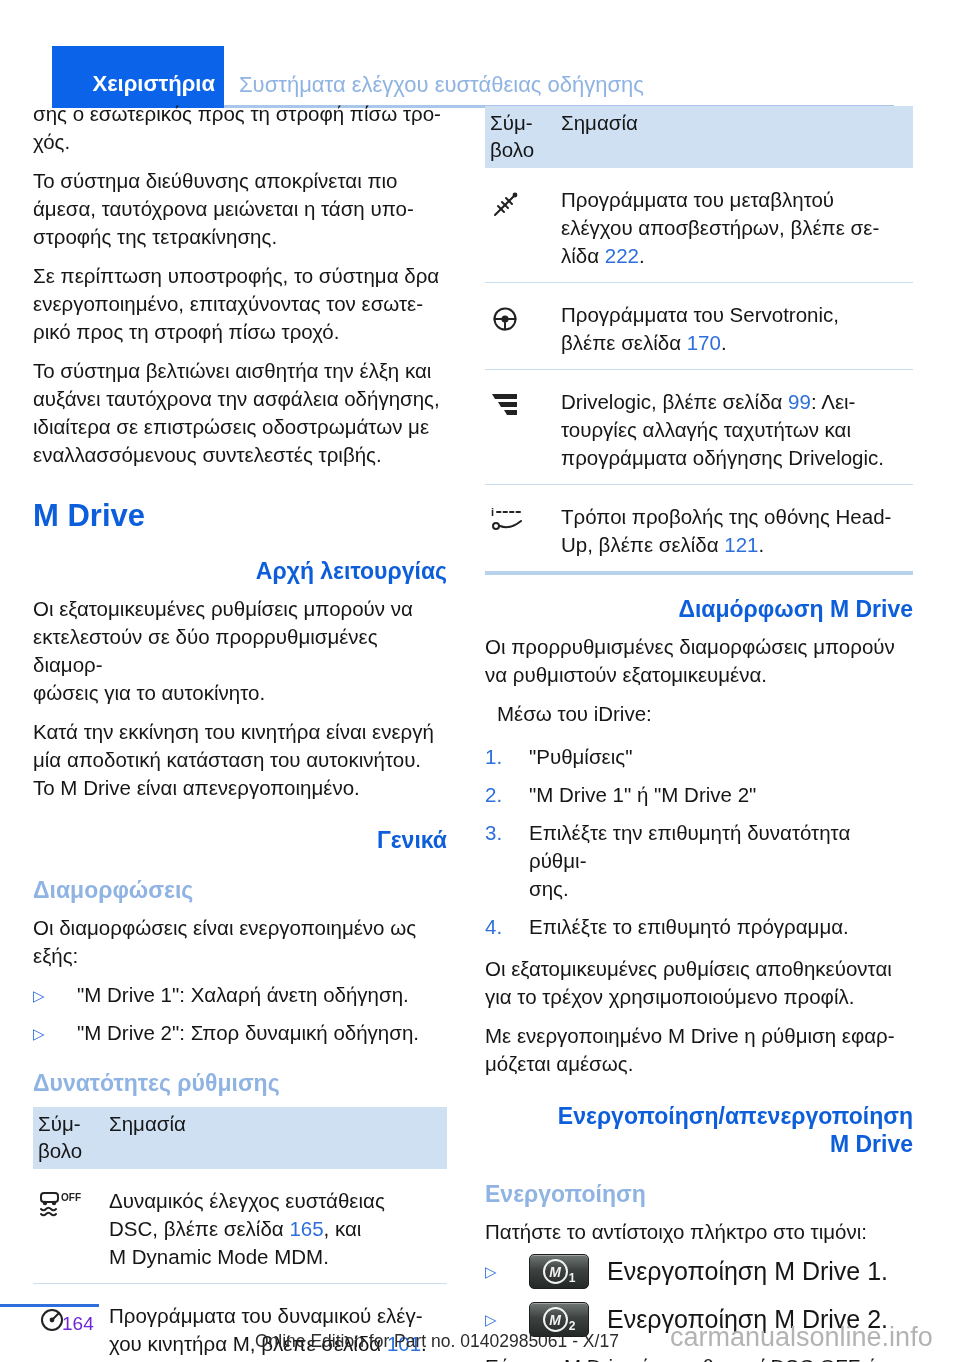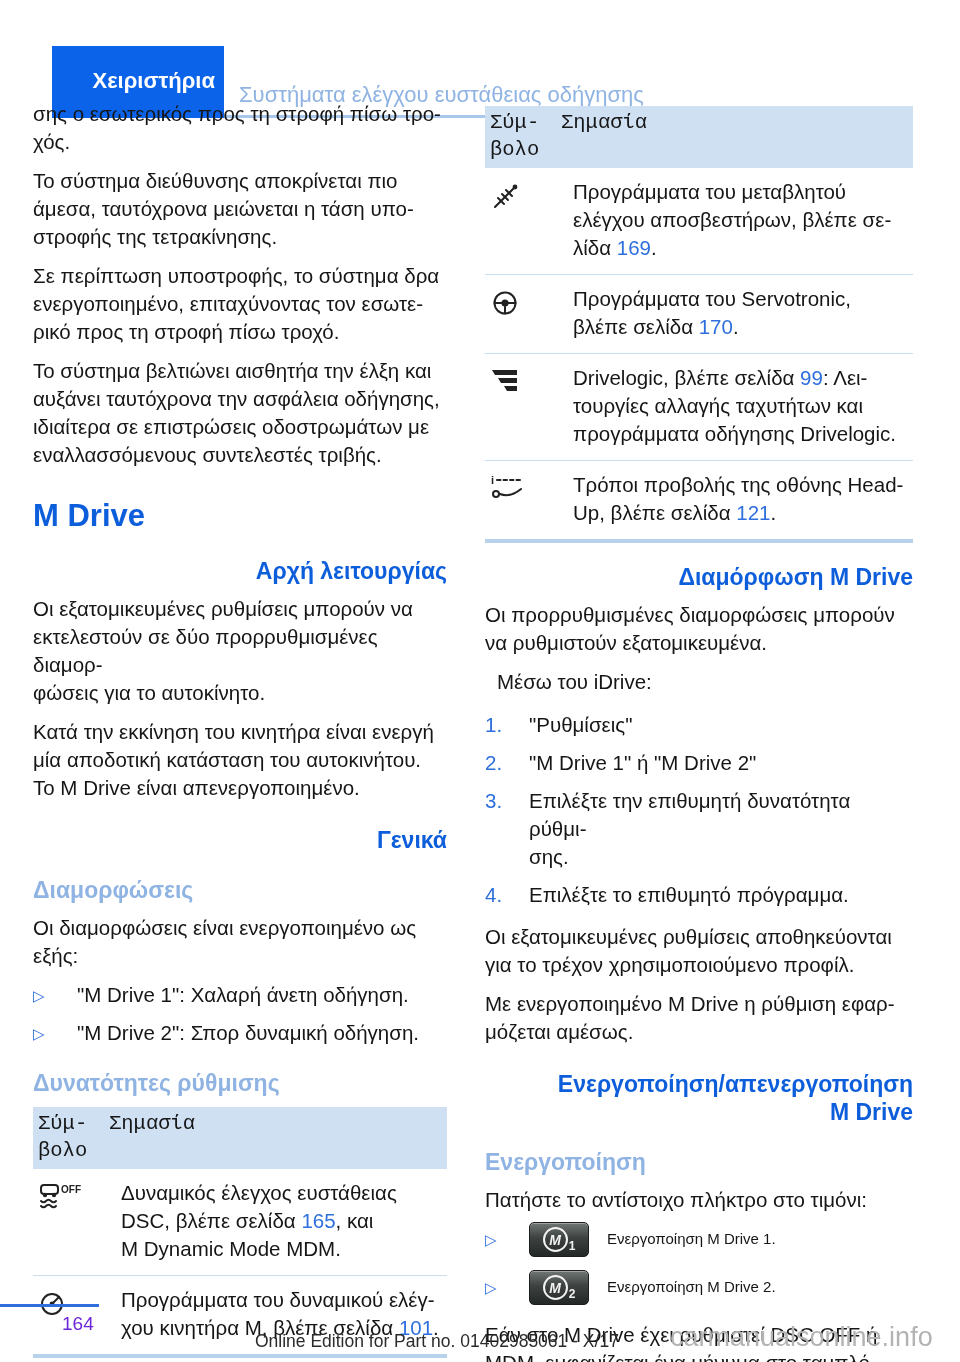--- a/index.html
+++ b/index.html
@@ -4,66 +4,66 @@
 <style>
   html,body{margin:0;padding:0;background:#ffffff;}
   .page{
     position:relative;width:960px;height:1362px;background:#ffffff;
     font-family:"Liberation Sans", sans-serif;color:#161616;overflow:hidden;
   }
   
   .header{position:absolute;left:52px;top:46px;width:842px;display:flex;align-items:flex-end;border-bottom:3px solid #a9c7ea;}
   .chapter-tab{
     background:#0a63e8;color:#fff;font-weight:bold;font-size:22px;
-    width:172px;height:72px;box-sizing:border-box;flex:none;
+    width:172px;height:62px;box-sizing:border-box;flex:none;
     display:flex;align-items:flex-end;justify-content:flex-end;
-    padding:0 9px 24px 0;margin-bottom:-3px;
+    padding:0 9px 11px 0;margin-bottom:-3px;
   }
   .section-title{color:#8fb3e2;font-weight:normal;font-size:22px;padding:0 0 7px 15px;}
   
   .col-left {position:absolute;left:33px; top:100px;width:414px;}
   .col-right{position:absolute;left:485px;top:100px;width:428px;}
   .p{font-size:20.5px;line-height:28px;margin:0 0 11px 0;white-space:pre-line;}
   .h1{font-size:31px;font-weight:bold;color:#0d5edb;margin:30px 0 20px 0;line-height:34px;}
   .h2{font-size:23px;font-weight:bold;color:#0d5edb;margin:24px 0 10px 0;line-height:28px;white-space:pre-line;text-align:right;}
   .h3{font-size:23px;font-weight:bold;color:#8fb3e2;margin:22px 0 10px 0;line-height:28px;}
   
   .bullet{display:flex;align-items:flex-start;margin:0 0 10px 0;}
   .tri{color:#2e6fdd;font-size:15px;width:44px;flex:none;padding-top:3px;line-height:24px;}
   .bullet .btxt{font-size:20.5px;line-height:28px;white-space:pre-line;}
   
   .nitem{display:flex;align-items:flex-start;margin:0 0 10px 0;}
   .num{color:#2e6fdd;font-size:20.5px;line-height:28px;width:44px;flex:none;}
   .nitem .ntxt{font-size:20.5px;line-height:28px;white-space:pre-line;}
   
   .sym-table{width:100%;margin:6px 0 0 0;border-bottom:4px solid #b9d2ec;}
-  .t-head{display:flex;background:#cfe0f3;padding:3px 0 5px 0;font-family:Liberation Mono, monospace;}
+  .t-head{display:flex;background:#cfe0f3;padding:3px 0 5px 0;}
   .t-head .t-sym{font-size:20.5px;line-height:27px;white-space:pre-line;}
   .t-head .t-mean{font-size:20.5px;line-height:27px;}
   .t-sym{width:76px;flex:none;box-sizing:border-box;padding-left:5px;}
-  .t-row{display:flex;padding:10px 0 12px 0;gap:12px;}
+  .t-row{display:flex;padding:18px 0 12px 0;}
   .t-row + .t-row{border-top:1px solid #cadef2;}
   .t-cell{font-size:20.5px;line-height:28px;white-space:pre-line;flex:1;}
   .pagelink{color:#2e6fdd;text-decoration:none;cursor:pointer;}
   .t-icon{margin-top:3px;}
   
   .btn-row{display:flex;align-items:flex-start;margin:4px 0 16px 0;}
   .m-btn{
     width:58px;height:33px;flex:none;border-radius:5px;border:1px solid #1d1f1e;
     background:linear-gradient(180deg,#707774 0%,#3d4240 45%,#242826 100%);
     box-shadow:inset 0 1px 0 rgba(255,255,255,.35);
     display:flex;align-items:center;justify-content:center;gap:1px;margin-top:-3px;
   }
   .m-circle{
     width:21px;height:21px;border:2px solid #f2f2f2;border-radius:50%;
     color:#f2f2f2;font-size:14px;font-weight:bold;font-style:italic;
     display:flex;align-items:center;justify-content:center;flex:none;
   }
   .m-sub{color:#f2f2f2;font-size:12px;font-weight:bold;align-self:flex-end;margin-bottom:3px;}
-  .btn-label{font-size:15px;line-height:28px;margin-left:18px;}
+  .btn-label{font-size:25px;line-height:28px;margin-left:18px;}
   
   .footer-rule{position:absolute;left:0;top:1304px;width:99px;height:3px;background:#2e6fdd;}
   .page-num{position:absolute;left:62px;top:1313px;font-size:19px;color:#6d28d9;}
   .edition{position:absolute;left:255px;top:1331px;font-size:17.5px;color:#2b2b2b;}
   .watermark{position:absolute;left:670px;top:1322px;font-size:27px;color:#b3b3b3;text-align:center;}
   svg .ln{stroke:#222;stroke-width:2;fill:none;stroke-linecap:round;}
   svg .fl{fill:#222;}
 </style>
 </head>
 <body>
@@ -164,21 +164,21 @@
           <svg class="t-icon" width="32" height="32" viewBox="0 0 32 32">
             <line class="ln" x1="5" y1="26" x2="25" y2="6"></line>
             <line class="ln" x1="8" y1="17" x2="14" y2="23" stroke-width="1.6"></line>
             <line class="ln" x1="12" y1="13" x2="18" y2="19" stroke-width="1.6"></line>
             <line class="ln" x1="16" y1="9" x2="22" y2="15" stroke-width="1.6"></line>
             <circle class="fl" cx="25" cy="6" r="2.4"></circle>
           </svg>
         </div>
         <div class="t-cell"><span>Προγράμματα του μεταβλητού
 ελέγχου αποσβεστήρων, βλέπε σε-
-λίδα </span><a class="pagelink">169</a><span>.</span></div>
+λίδα </span><a class="pagelink">222</a><span>.</span></div>
       </div>
       <div class="t-row">
         <div class="t-sym">
           <svg class="t-icon" width="30" height="30" viewBox="0 0 30 30">
             <circle class="ln" cx="15" cy="15" r="10.5"></circle>
             <circle class="fl" cx="15" cy="15" r="3.6"></circle>
             <line class="ln" x1="4.5" y1="15" x2="11.5" y2="15" stroke-width="3"></line>
             <line class="ln" x1="18.5" y1="15" x2="25.5" y2="15" stroke-width="3"></line>
             <line class="ln" x1="15" y1="18.5" x2="15" y2="25.5" stroke-width="3"></line>
           </svg>

